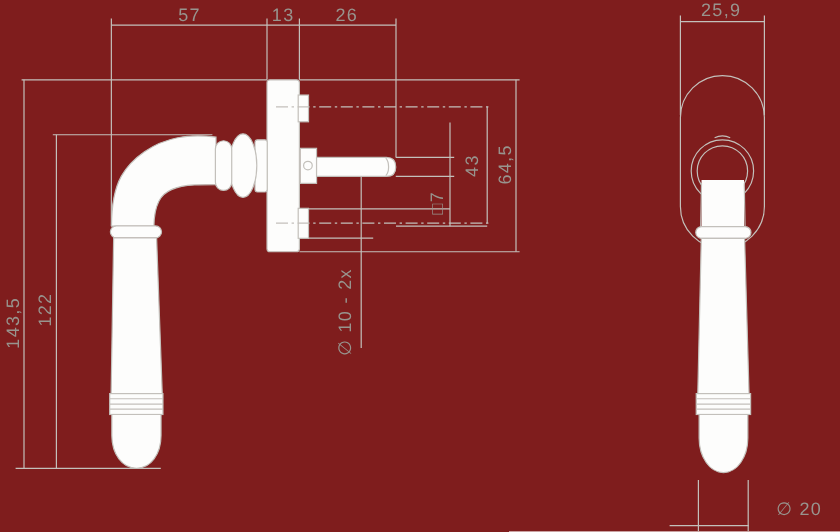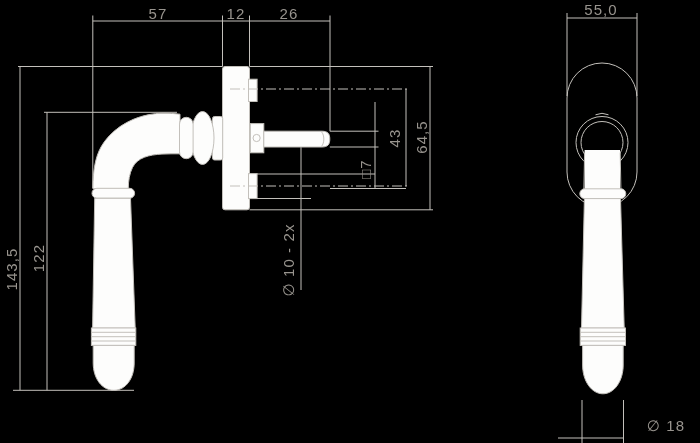--- a/index.html
+++ b/index.html
@@ -1,17 +1,17 @@
 <!DOCTYPE html>
 <html><head>
 <meta charset="utf-8">
 <style>
   html,body{margin:0;padding:0;background:#ffffff;}
   #stage{
-    position:relative;width:700px;height:443px;background:#000000;overflow:hidden;
+    position:relative;width:700px;height:443px;background:#7f1d1d;overflow:hidden;
     font-family:"Liberation Sans","DejaVu Sans",sans-serif;
   }
   #stage svg{position:absolute;left:0;top:0;}
   .dim-label{
     position:absolute;
     font-size:15px;letter-spacing:1.1px;color:#98948e;line-height:1;
     white-space:nowrap;transform:translate(-50%,-50%);
   }
   .dim-label.rot{transform:translate(-50%,-50%) rotate(-90deg);}
 </style>
@@ -94,24 +94,24 @@
     </g>
 
     <g stroke="#c3c0bb" stroke-width="1" fill="none">
       <path d="M230,89 H410" stroke-dasharray="10 3 2 3"></path>
       <path d="M230,186 H410" stroke-dasharray="10 3 2 3"></path>
       <path d="M301,147.2 V290"></path>
     </g>
   </svg>
 
   <div class="dim-label" style="left:158px;top:13px">57</div>
-  <div class="dim-label" style="left:236px;top:13px">12</div>
+  <div class="dim-label" style="left:236px;top:13px">13</div>
   <div class="dim-label" style="left:289px;top:13px">26</div>
-  <div class="dim-label" style="left:601px;top:9px">55,0</div>
+  <div class="dim-label" style="left:601px;top:9px">25,9</div>
   <div class="dim-label rot" style="left:11px;top:269px">143,5</div>
   <div class="dim-label rot" style="left:38px;top:258px">122</div>
   <div class="dim-label rot" style="left:394px;top:138px">43</div>
   <div class="dim-label rot" style="left:421px;top:137px">64,5</div>
   <div class="dim-label rot" style="left:365px;top:169px">□7</div>
   <div class="dim-label rot" style="left:288px;top:260px">∅ 10 - 2x</div>
-  <div class="dim-label" style="left:666px;top:425px">∅ 18</div>
+  <div class="dim-label" style="left:666px;top:425px">∅ 20</div>
 
 </div>
 
 </body></html>

